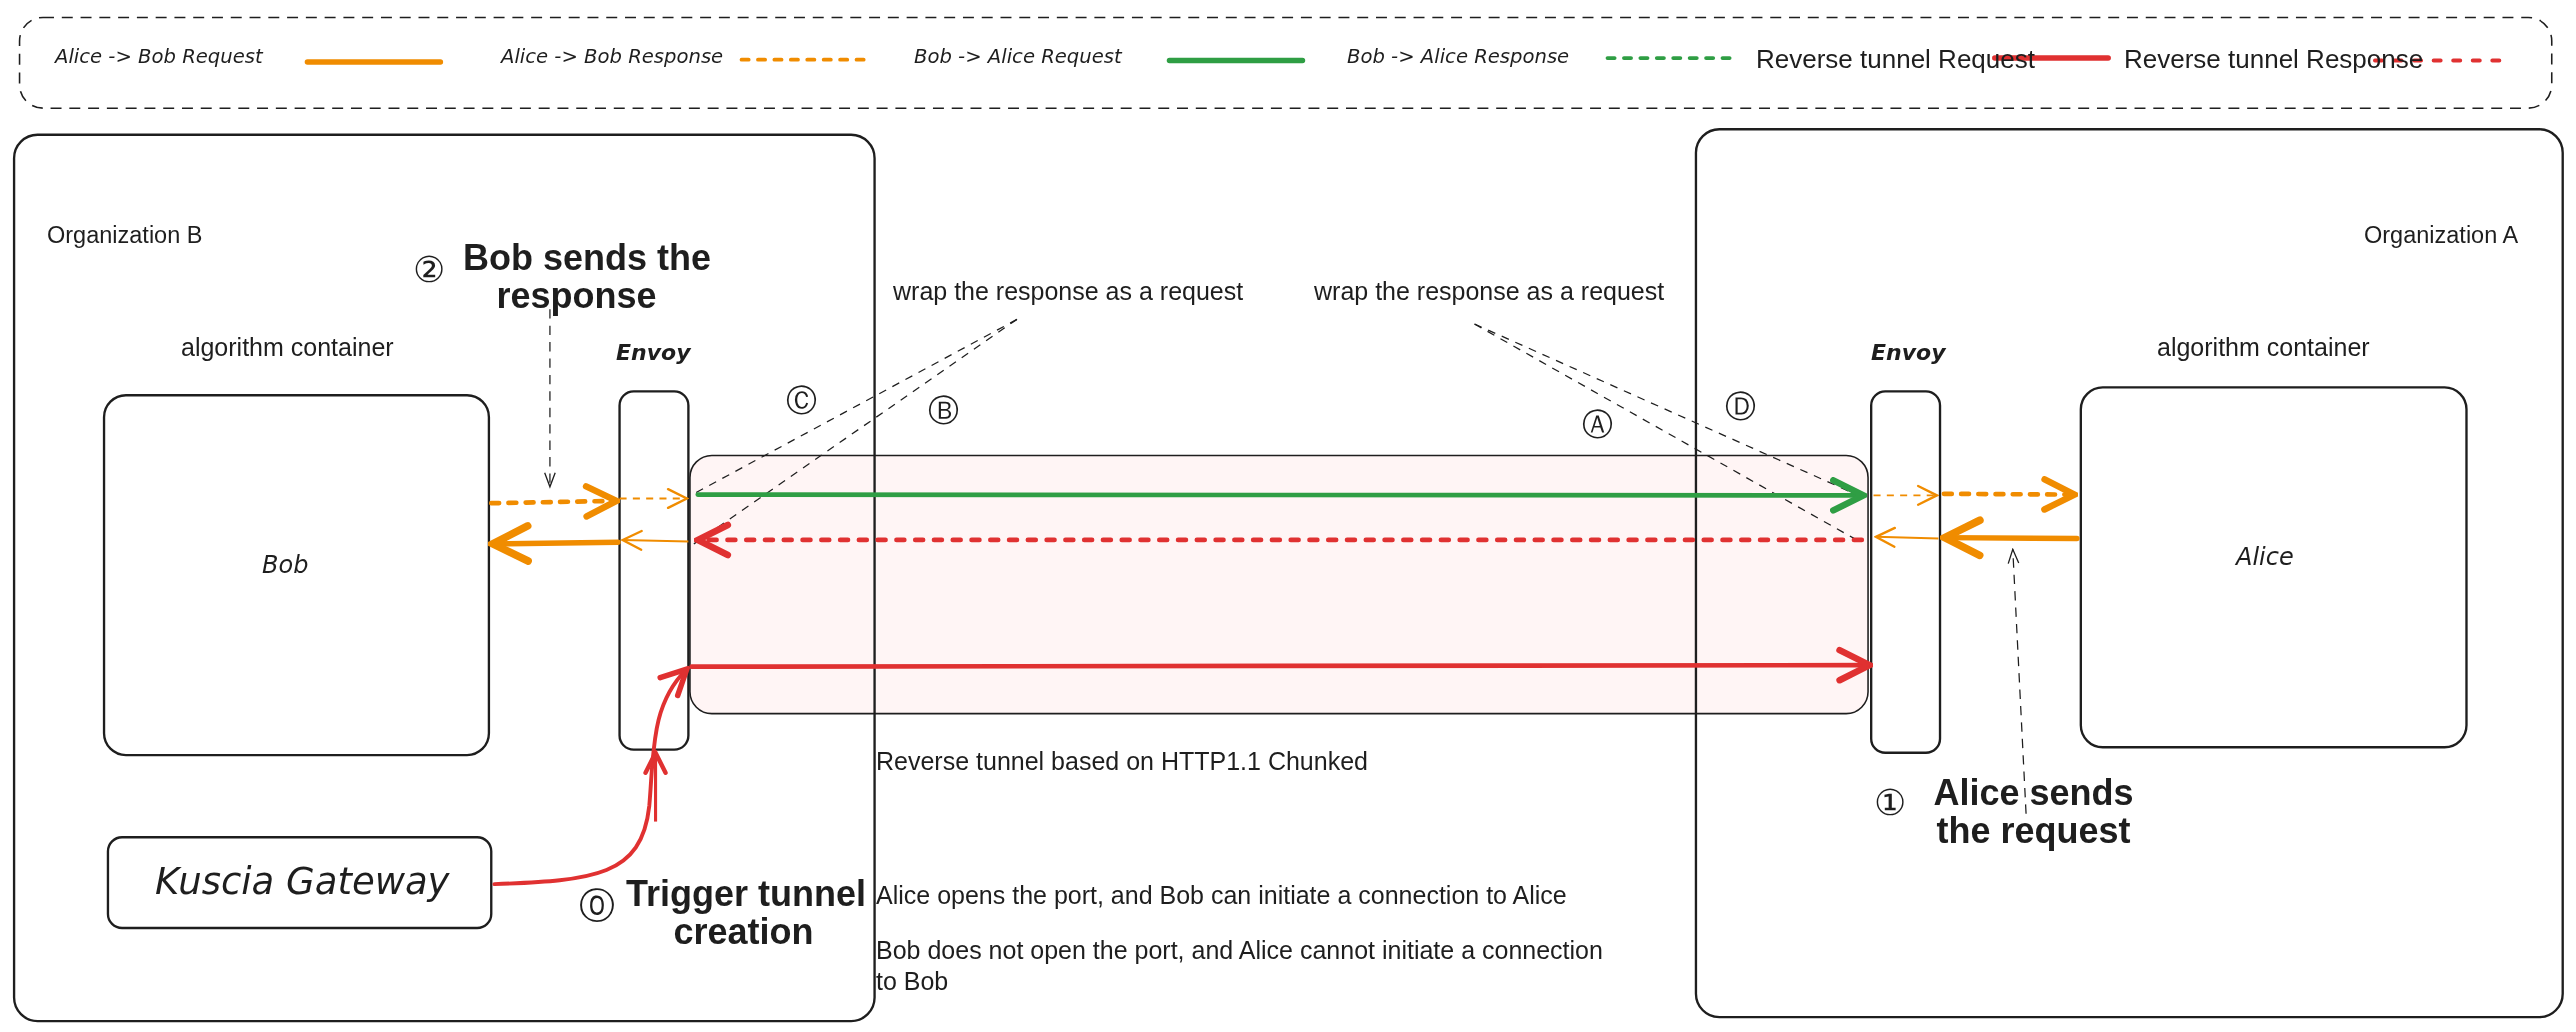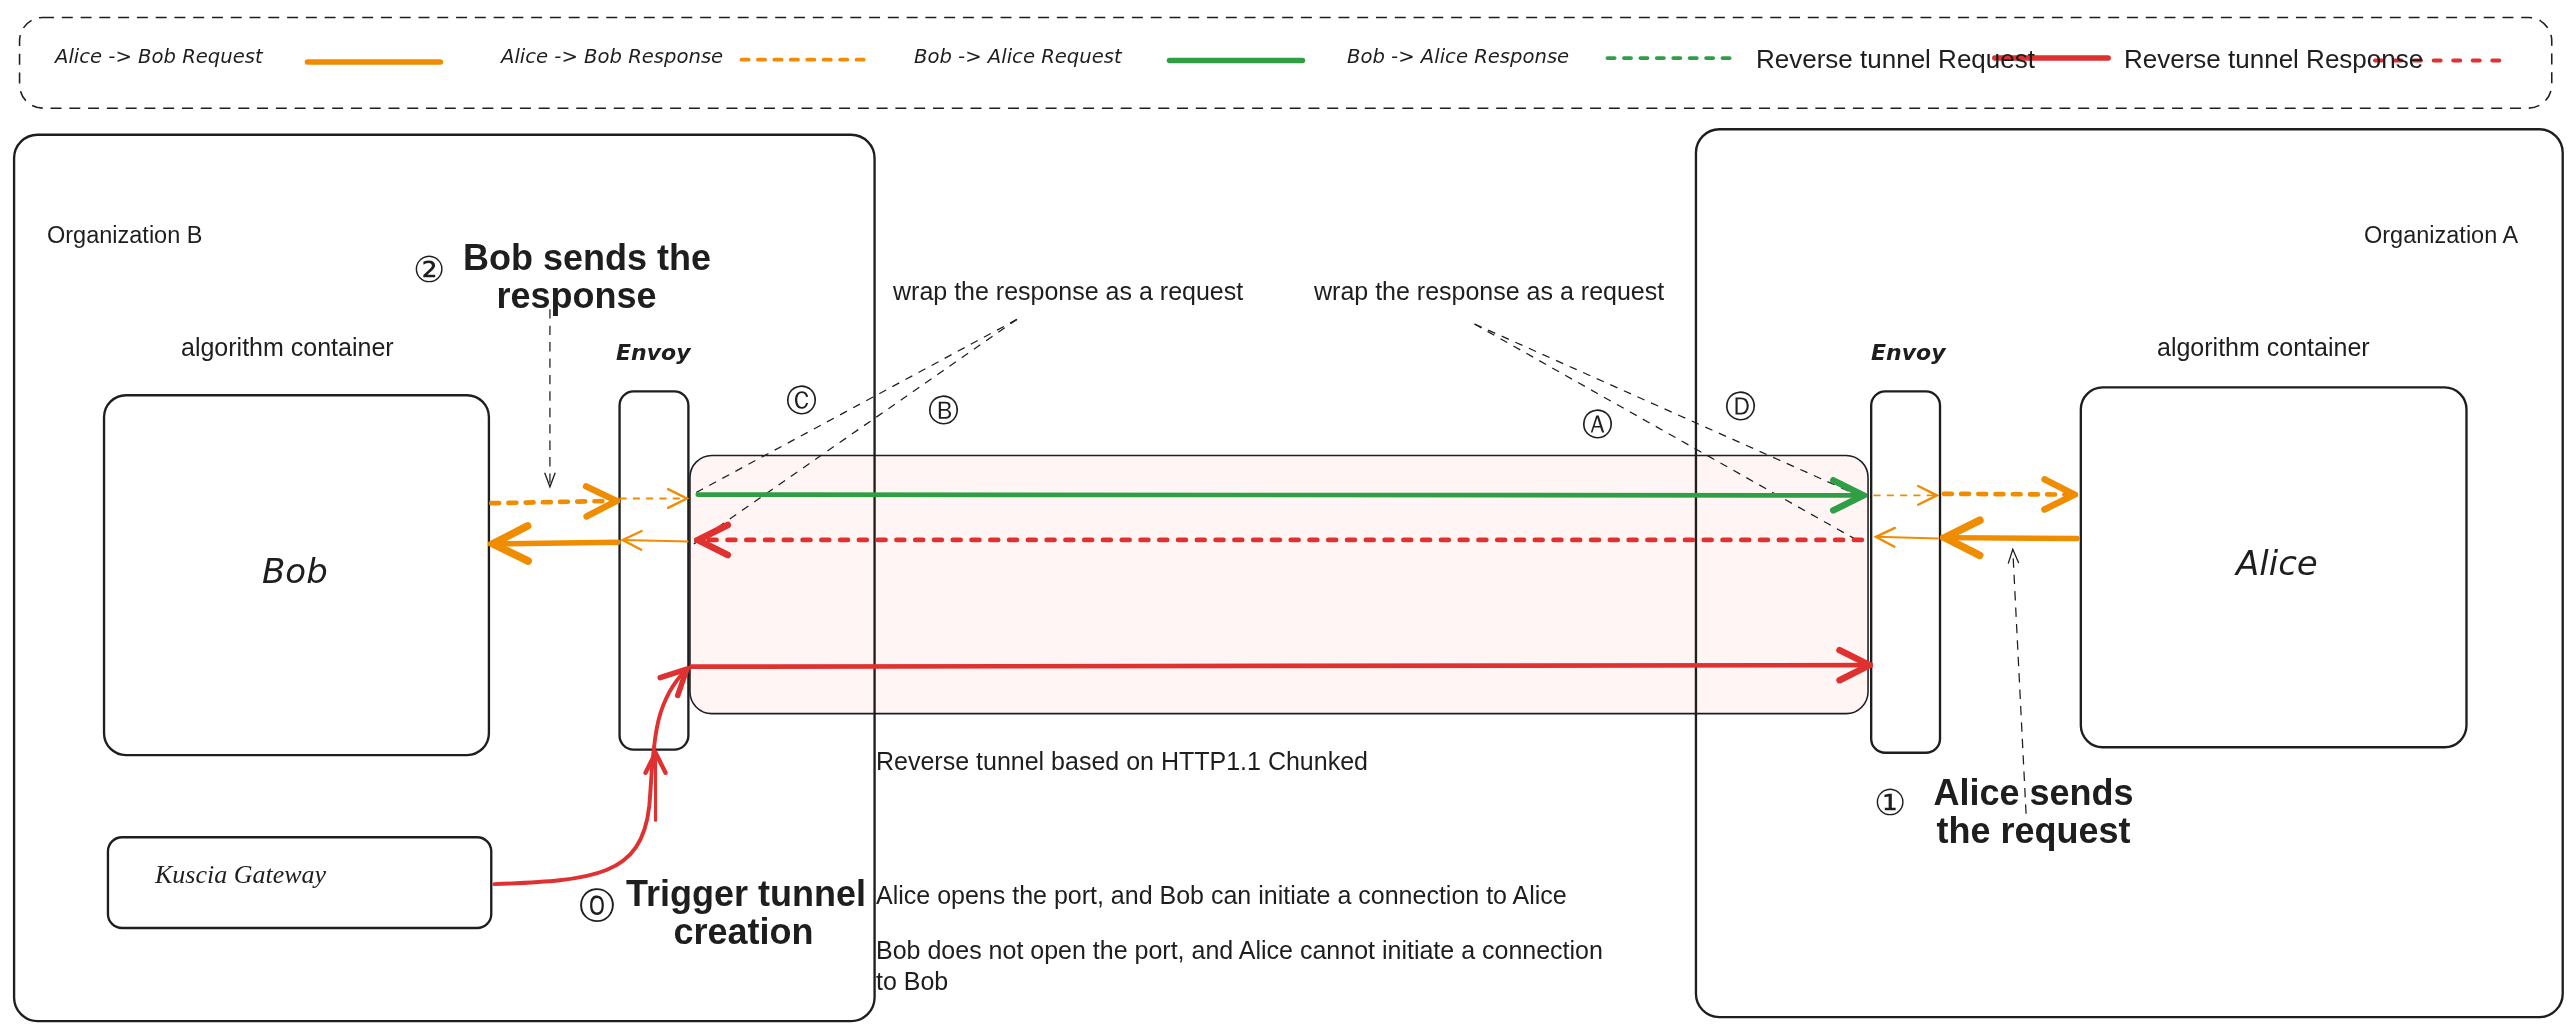--- a/index.html
+++ b/index.html
@@ -6,21 +6,21 @@
   body { width: 2576px; height: 1033px; position: relative; overflow: hidden;
          font-family: "Liberation Sans", sans-serif; color: #1e1e1e; }
   svg#diagram { position: absolute; left: 0; top: 0; }
   .hand { font-family: "DejaVu Sans", sans-serif; font-style: italic; }
   .t { position: absolute; white-space: nowrap; }
   .legend-label { font-size: 26px; top: 45px; }
   .legend-label.hand { font-size: 19.6px; }
   .org-label { font-size: 23.5px; }
   .container-label { font-size: 25px; }
   .envoy-label { font-size: 22px; font-weight: bold; }
-  .box-label { font-size: 34px; }
+  .box-label { font-size: 24px; }
   .step-title { font-size: 36px; font-weight: bold; text-align: center; line-height: 38px; }
   .step-num { font-size: 36px; }
   .callout { font-size: 25px; }
   .marker { font-size: 31px; }
   .note { font-size: 25px; text-align: left; }
 </style>
 </head>
 <body>
 
 <svg id="diagram" width="2576" height="1033" viewBox="0 0 3293 1320">
@@ -97,21 +97,21 @@
 <div class="t legend-label hand" style="left:485px;margin-left:16px;">Alice -&gt; Bob Response</div>
 <div class="t legend-label hand" style="left:914px;">Bob -&gt; Alice Request</div>
 <div class="t legend-label hand" style="left:1347px;">Bob -&gt; Alice Response</div>
 <div class="t legend-label" style="left:1756px; top:44px;">Reverse tunnel Request</div>
 <div class="t legend-label" style="left:2124px; top:44px;">Reverse tunnel Response</div>
 
 <div class="t org-label" style="left:47px; top:222px;">Organization B</div>
 <div class="t container-label" style="left:181px; top:333px;">algorithm container</div>
 <div class="t envoy-label hand" style="left:616px; top:340px;">Envoy</div>
 <div class="t box-label hand" style="left:262px; top:551px;">Bob</div>
-<div class="t box-label hand" style="left:155px; top:860px; font-size:26px;font-family:Liberation Serif, serif;">Kuscia Gateway</div>
+<div class="t box-label hand" style="left:155px; top:860px; font-size:37px;">Kuscia Gateway</div>
 
 <div class="t step-num" style="left:413px; top:249px;">②</div>
 <div class="t step-title" style="left:463px; top:239px; width:227px;">
   <div>Bob sends the</div>
   <div>response</div>
 </div>
 
 <div class="t step-num" style="left:579px; top:882px;">⓪</div>
 <div class="t step-title" style="left:626px; top:875px; width:235px;">
   <div>Trigger tunnel</div>

